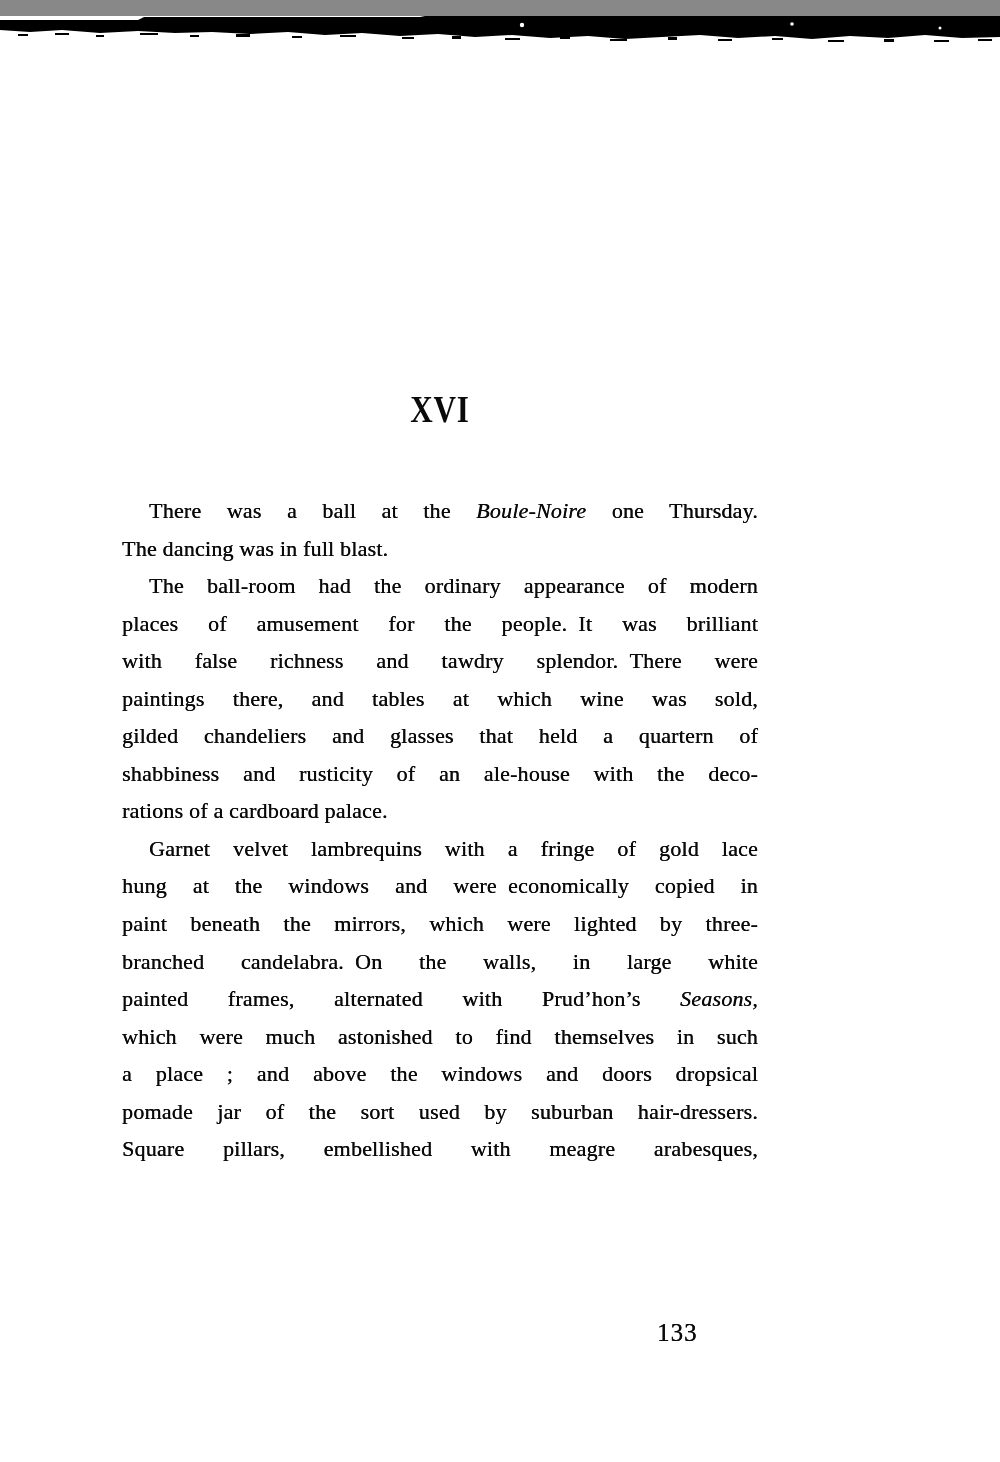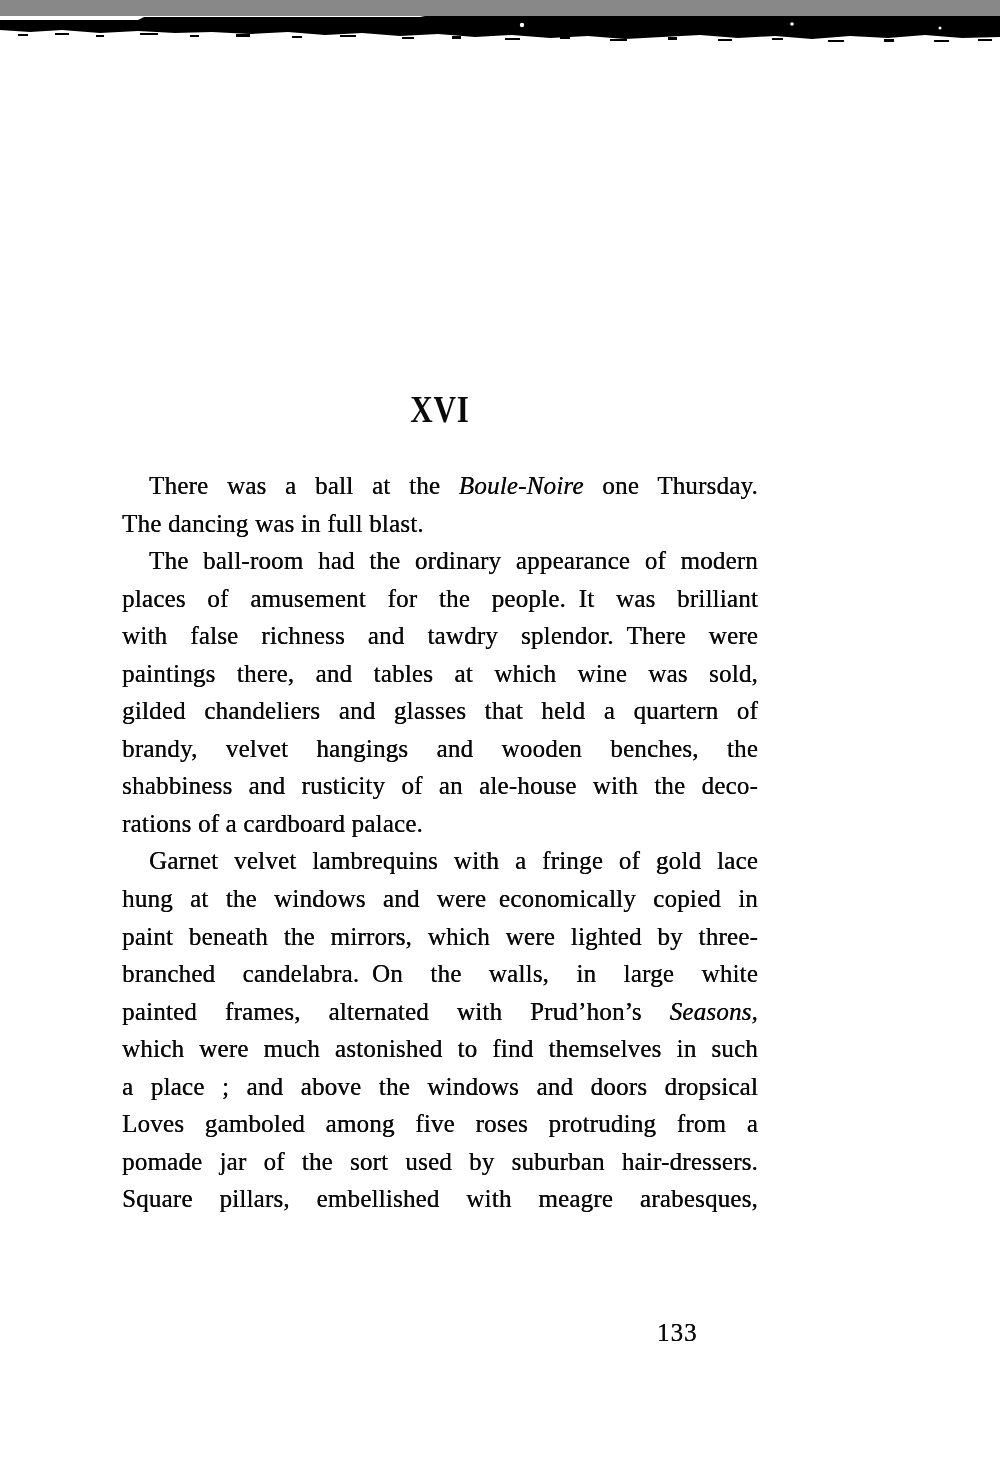--- a/index.html
+++ b/index.html
@@ -30,24 +30,24 @@
     text-align:center;
     font-size:38px;
     font-weight:bold;
     letter-spacing:1px;
     transform:scaleX(0.82);
     transform-origin:center;
     color:var(--ink);
   }
   .body-text{
     position:absolute;
-    top:451px;
+    top:476px;
     left:122px;
     width:636px;
-    font-size:25px;
+    font-size:22px;
     line-height:37.55px;
     letter-spacing:0.2px;
     text-shadow:0.3px 0 0 currentColor;
   }
   .line{
     text-align:left;
     white-space:normal;
   }
   .line.j{
     text-align:justify;
@@ -110,30 +110,28 @@
   <div class="chapter-heading">XVI</div>
 
   <div class="body-text">
       <div class="line j ind"><span class="">There was a ball at the </span><span class="it">Boule-Noire</span><span class=""> one Thursday.</span></div>
       <div class="line"><span class="">The dancing was in full blast.</span></div>
       <div class="line j ind"><span class="">The ball-room had the ordinary appearance of modern</span></div>
       <div class="line j"><span class="">places of amusement for the people. It was brilliant</span></div>
       <div class="line j"><span class="">with false richness and tawdry splendor. There were</span></div>
       <div class="line j"><span class="">paintings there, and tables at which wine was sold,</span></div>
       <div class="line j"><span class="">gilded chandeliers and glasses that held a quartern of</span></div>
-      <div class="line j"><span class="">brandy, velvet hangings and wooden benches, the</span></div>
       <div class="line j"><span class="">shabbiness and rusticity of an ale-house with the deco-</span></div>
       <div class="line"><span class="">rations of a cardboard palace.</span></div>
       <div class="line j ind"><span class="">Garnet velvet lambrequins with a fringe of gold lace</span></div>
       <div class="line j"><span class="">hung at the windows and were economically copied in</span></div>
       <div class="line j"><span class="">paint beneath the mirrors, which were lighted by three-</span></div>
       <div class="line j"><span class="">branched candelabra. On the walls, in large white</span></div>
       <div class="line j"><span class="">painted frames, alternated with Prud’hon’s </span><span class="it">Seasons,</span></div>
       <div class="line j"><span class="">which were much astonished to find themselves in such</span></div>
       <div class="line j"><span class="">a place ; and above the windows and doors dropsical</span></div>
-      <div class="line j"><span class="">Loves gamboled among five roses protruding from a</span></div>
       <div class="line j"><span class="">pomade jar of the sort used by suburban hair-dressers.</span></div>
       <div class="line j"><span class="">Square pillars, embellished with meagre arabesques,</span></div>
     </div>
 
   <div class="folio">133</div>
 
 </div>
 
 </body></html>

